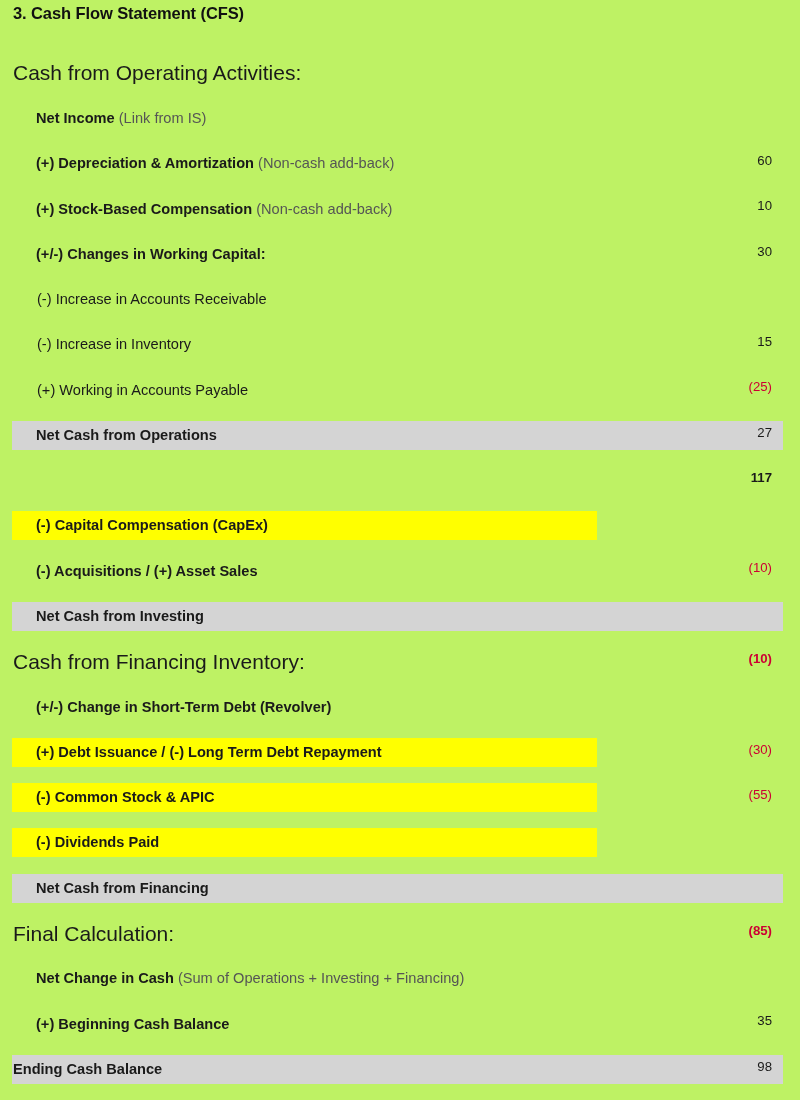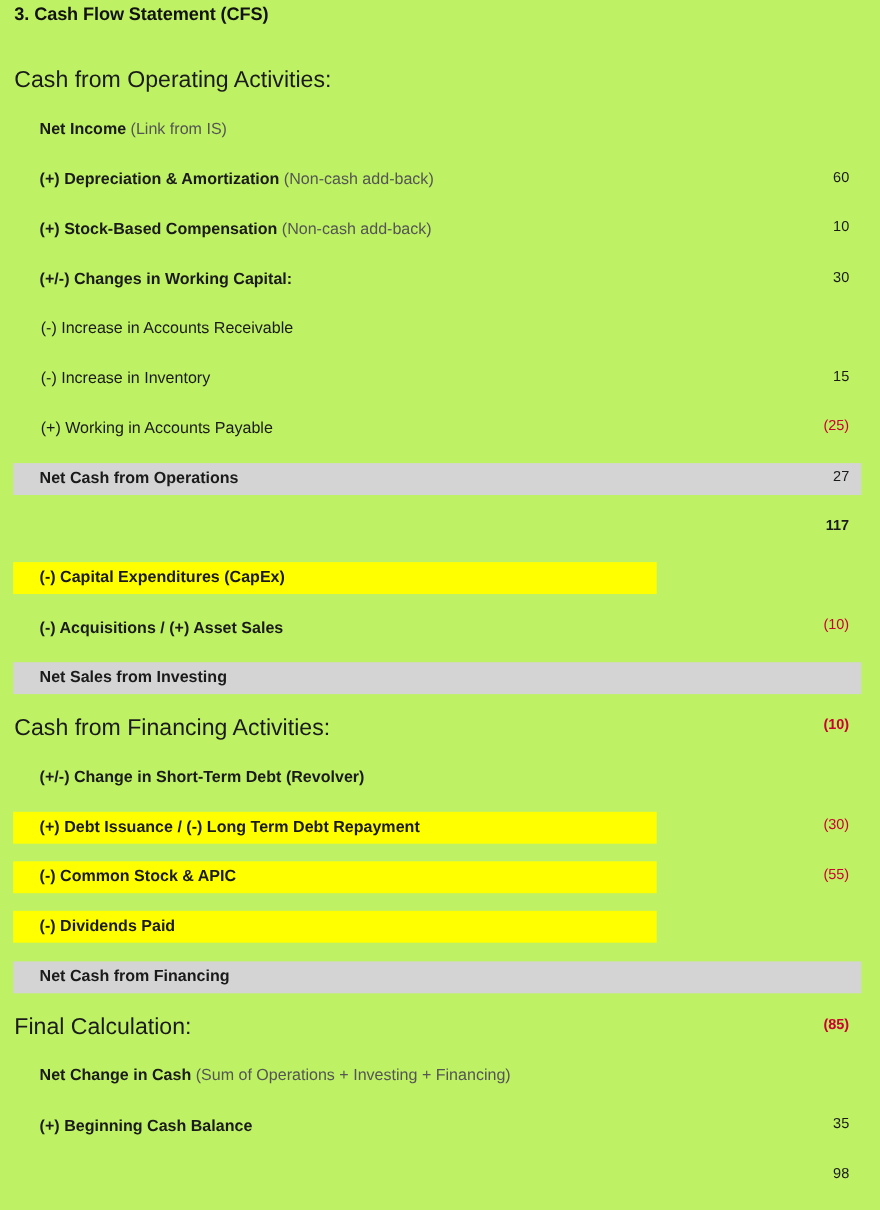--- a/index.html
+++ b/index.html
@@ -146,36 +146,36 @@
 
   <div class="row total" style="top:421px">
     <span class="band"></span>
     <span class="label ind1 b">Net Cash from Operations</span>
     <span class="value num b">117</span>
   </div>
 
 
   <div class="row hl" style="top:511px">
     <span class="band"></span>
-    <span class="label ind1 b">(-) Capital Expenditures (CapEx)</span>
+    <span class="label ind1 b">(-) Capital Compensation (CapEx)</span>
     <span class="value num neg">(10)</span>
   </div>
 
   <div class="row" style="top:557px">
     <span class="label ind1 b">(-) Acquisitions / (+) Asset Sales</span>
   </div>
 
   <div class="row total" style="top:602px">
     <span class="band"></span>
-    <span class="label ind1 b">Net Sales from Investing</span>
+    <span class="label ind1 b">Net Cash from Investing</span>
     <span class="value num b neg">(10)</span>
   </div>
 
   <div class="row" style="top:647px">
-    <span class="label ind0 section">Cash from Financing Activities:</span>
+    <span class="label ind0 section">Cash from Financing Inventory:</span>
   </div>
 
   <div class="row" style="top:693px">
     <span class="label ind1 b">(+/-) Change in Short-Term Debt (Revolver)</span>
     <span class="value num neg">(30)</span>
   </div>
 
   <div class="row hl" style="top:738px">
     <span class="band"></span>
     <span class="label ind1 b">(+) Debt Issuance / (-) Long Term Debt Repayment</span>
@@ -205,14 +205,19 @@
   <div class="row" style="top:964px">
     <span class="label ind1"><span class="b">Net Change in Cash</span><span class="note">&nbsp;(Sum of Operations + Investing + Financing)</span></span>
     <span class="value num">35</span>
   </div>
 
   <div class="row" style="top:1010px">
     <span class="label ind1 b">(+) Beginning Cash Balance</span>
     <span class="value num">98</span>
   </div>
 
+  <div class="row total" style="top:1055px">
+    <span class="band"></span>
+    <span class="label ind0 b">Ending Cash Balance</span>
+    <span class="value num b">120</span>
+  </div>
 
 </div>
 
 </body></html>

